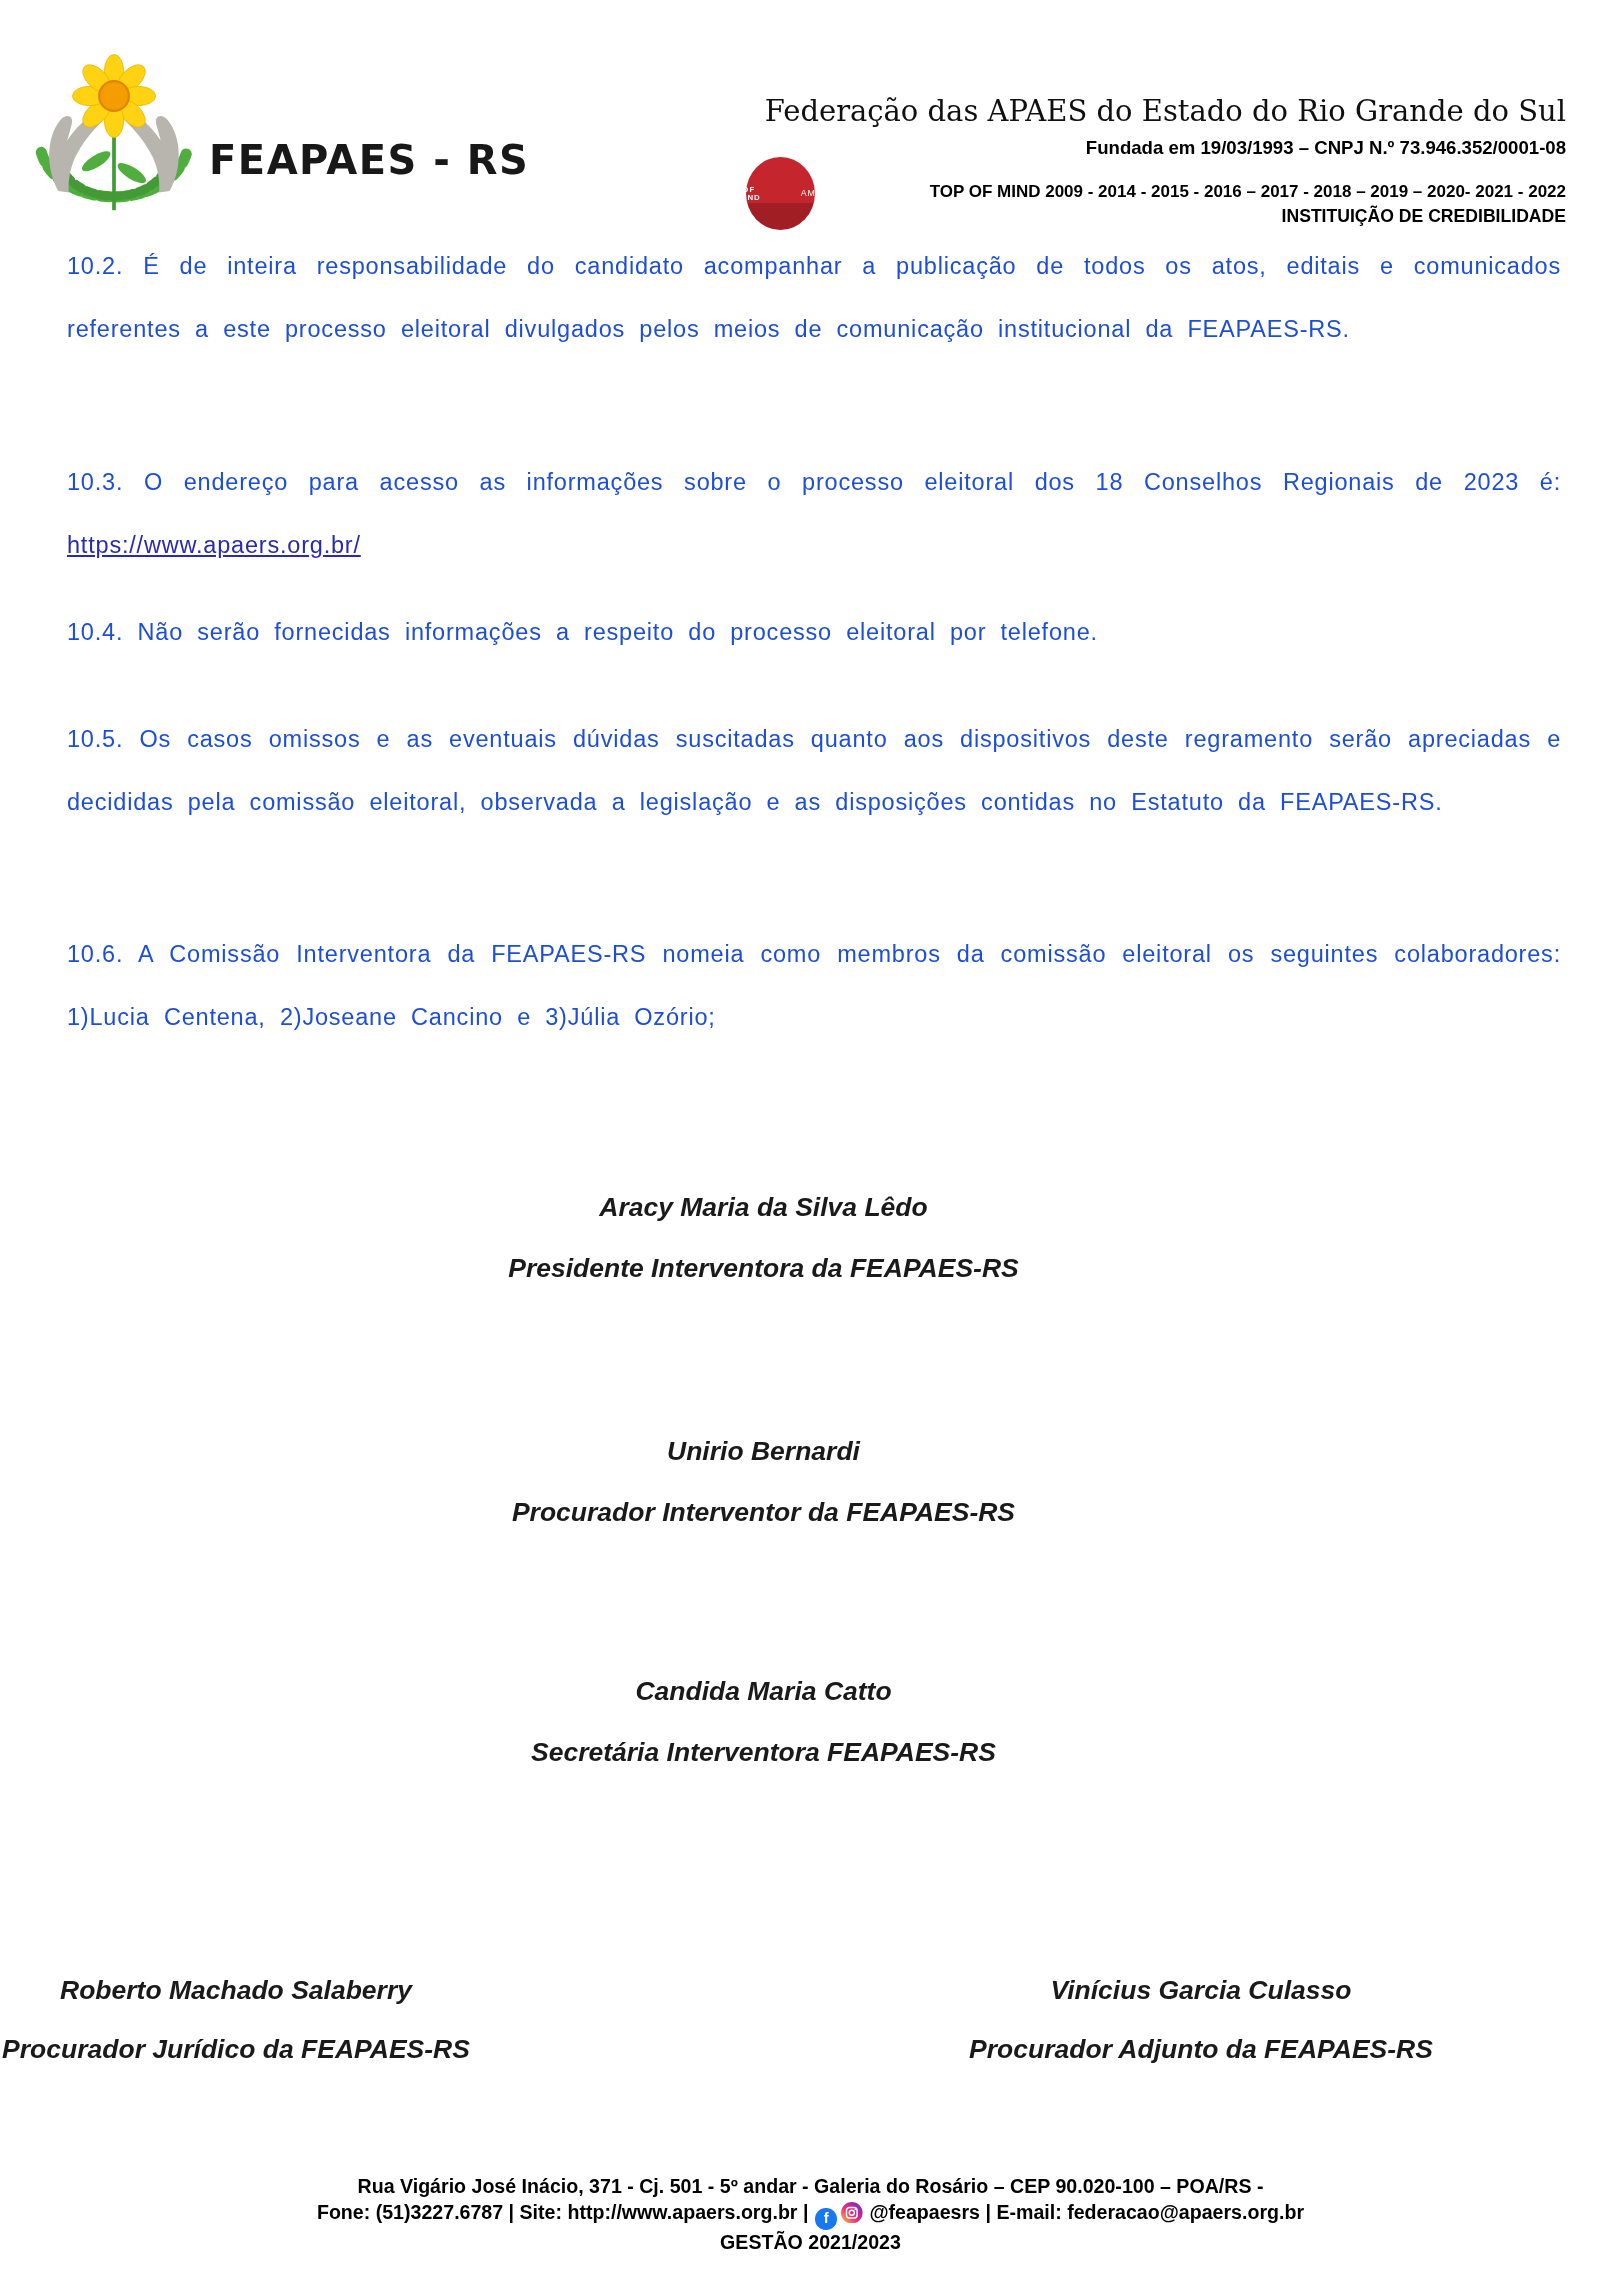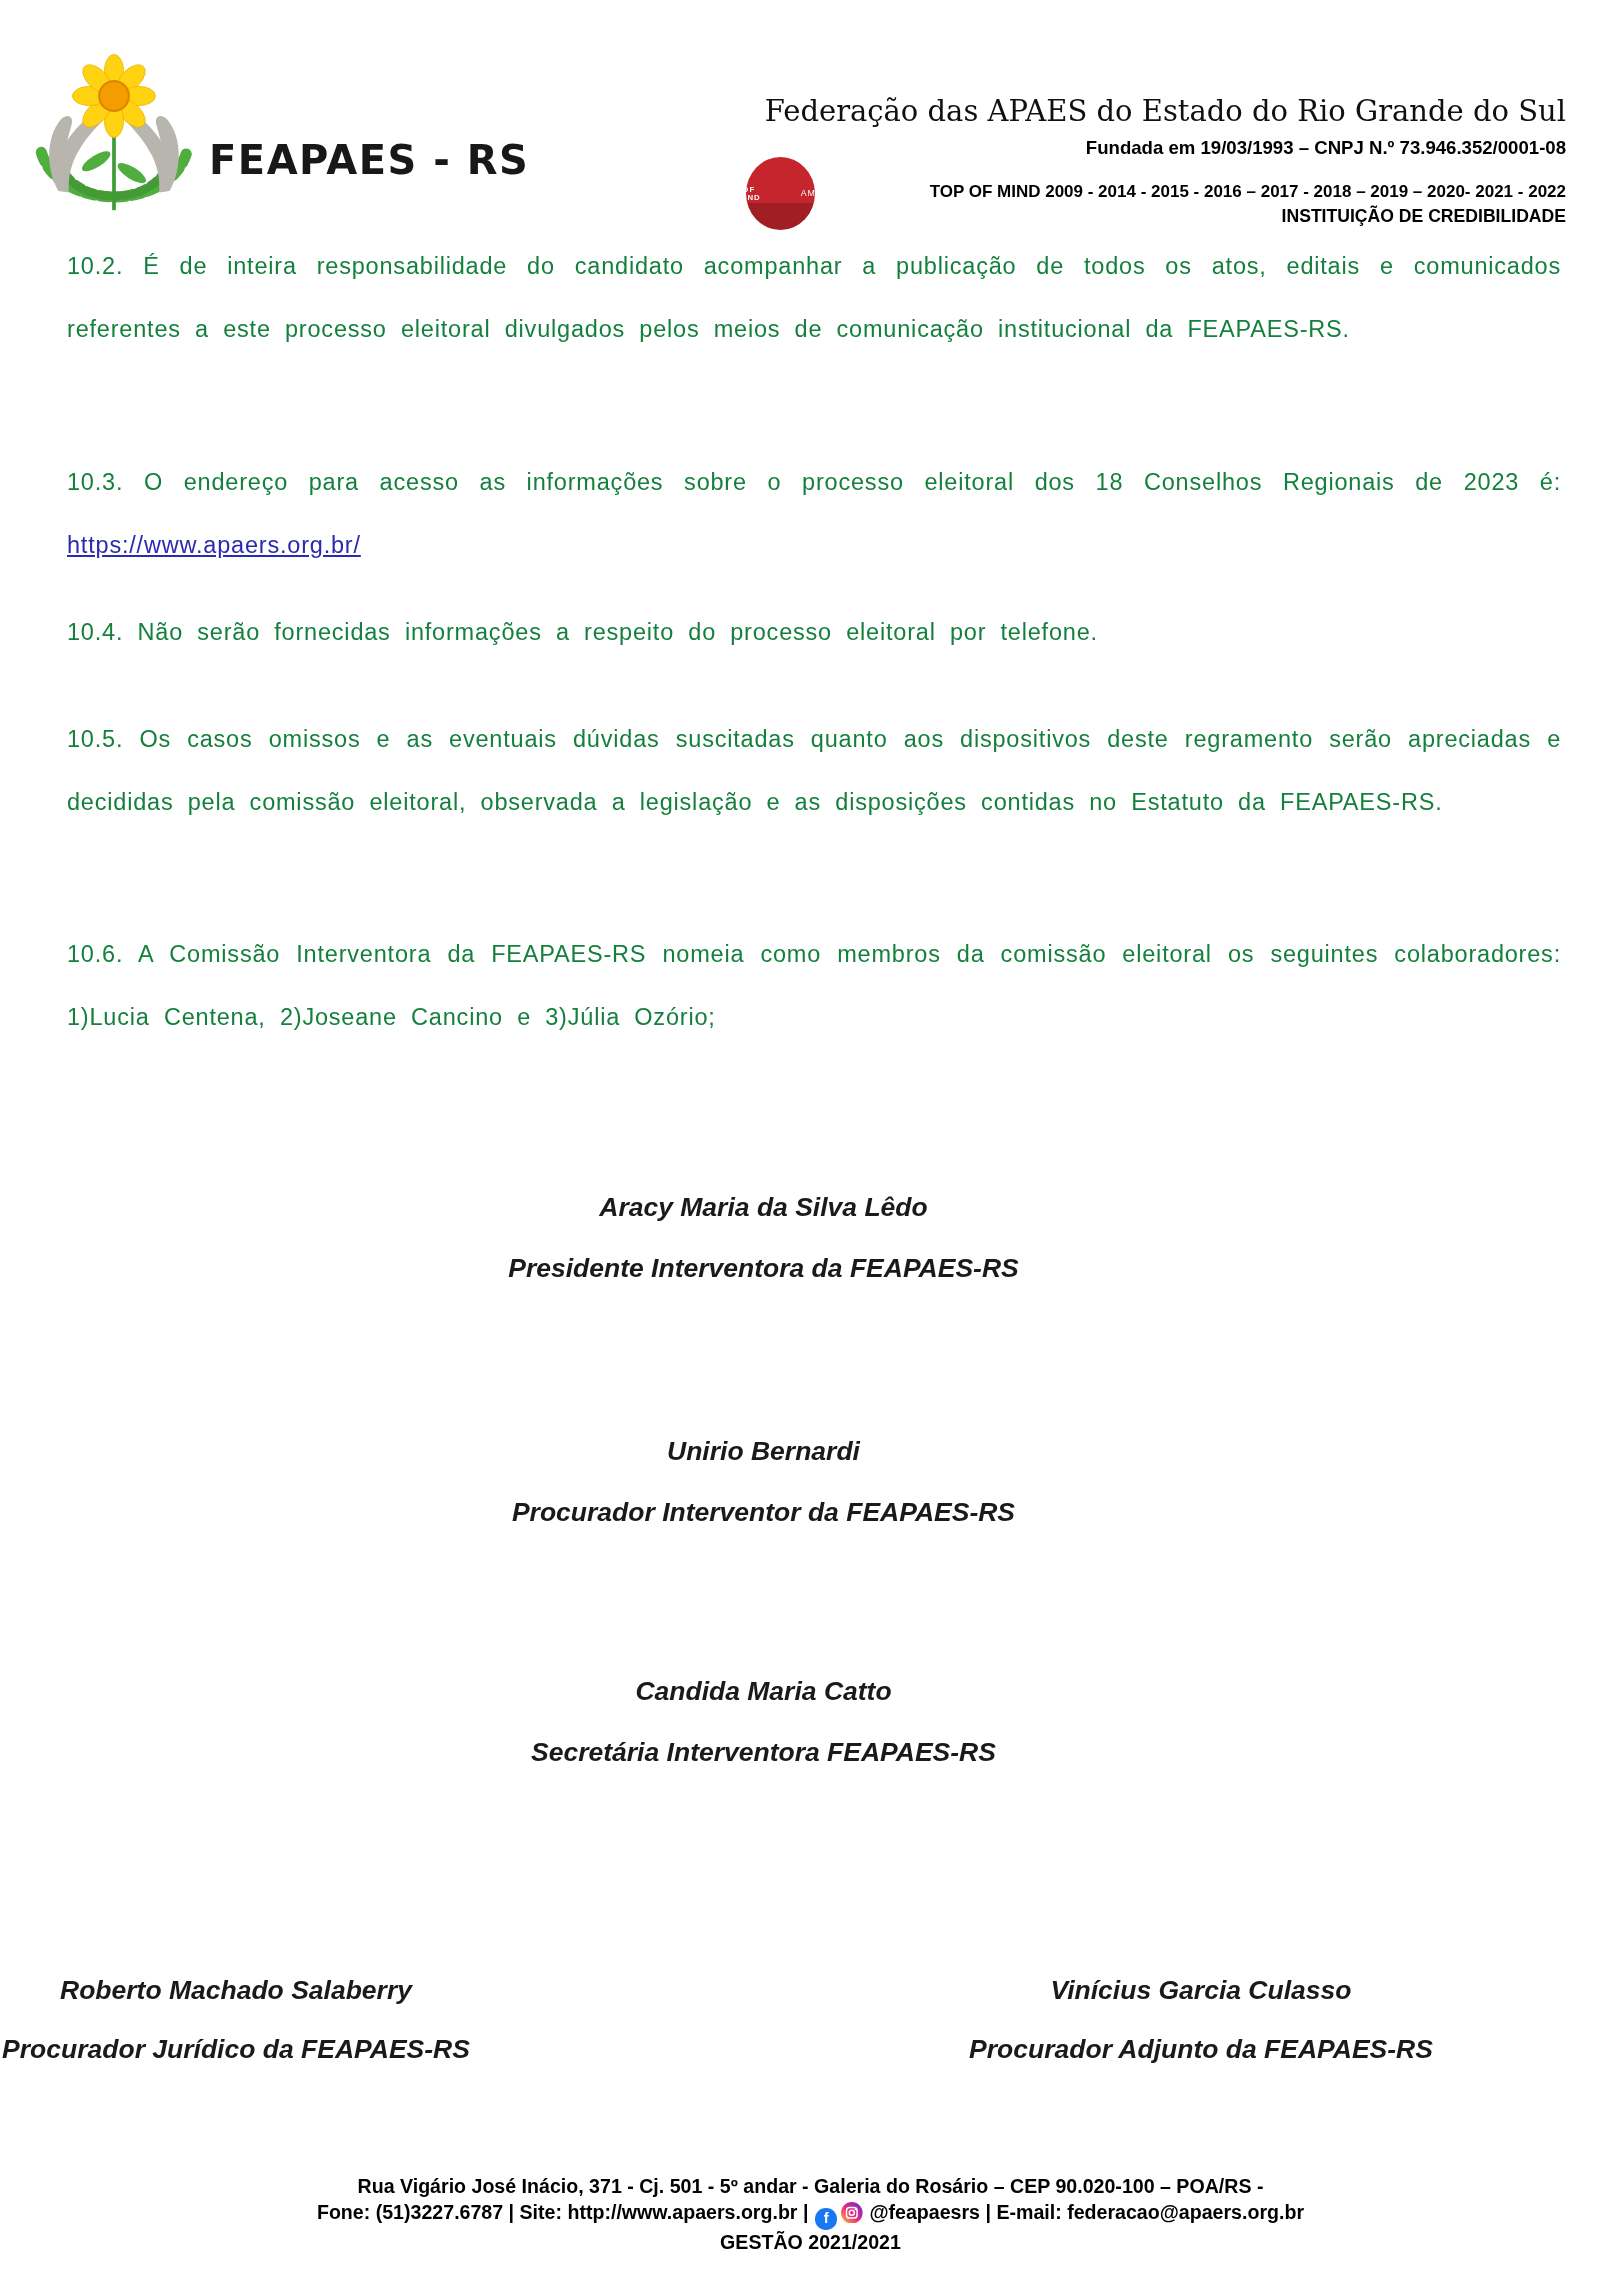--- a/index.html
+++ b/index.html
@@ -37,21 +37,21 @@
     position:absolute; right:55px; top:182px; font-size:17px; font-weight:bold;
     color:#000; white-space:nowrap;
   }
   .cred-line {
     position:absolute; right:55px; top:206px; font-size:17.6px; font-weight:bold;
     color:#000; white-space:nowrap;padding-left:40px;
   }
   
   .para {
     position:absolute; left:67px; width:1494px; font-size:23.5px; line-height:63px;
-    letter-spacing:0.8px; word-spacing:6.9px; text-align:justify; color:#15803d;
+    letter-spacing:0.8px; word-spacing:6.9px; text-align:justify; color:#1d4ed8;
   }
   .one-line { text-align:justify; text-align-last:justify; white-space:normal; }
   .plain { text-align:left; text-align-last:left; }
   .link {
     position:absolute; left:67px; font-size:23.5px; line-height:63px; letter-spacing:0.8px;
     color:#2a2ab0; text-decoration:underline; cursor:pointer;
   }
   
   .sig { position:absolute; font-style:italic; font-weight:700; color:#1a1a1a;
          font-size:26.5px; line-height:61px; }
@@ -171,17 +171,17 @@
                 <stop offset="1" stop-color="#6228d7"></stop>
               </linearGradient>
             </defs>
             <circle cx="11" cy="11" r="11" fill="url(#igg)"></circle>
             <rect x="5.6" y="5.6" width="10.8" height="10.8" rx="3.2" fill="none" stroke="#ffffff" stroke-width="1.5"></rect>
             <circle cx="11" cy="11" r="2.6" fill="none" stroke="#ffffff" stroke-width="1.5"></circle>
             <circle cx="14.6" cy="7.4" r="0.9" fill="#ffffff"></circle>
           </svg></span><span class="sep">@feapaesrs</span>
       <span class="sep">| E-mail: federacao@apaers.org.br</span>
     </div>
-    <div>GESTÃO 2021/2021</div>
+    <div>GESTÃO 2021/2023</div>
   </div>
 
 </div>
 
 
 </body></html>

